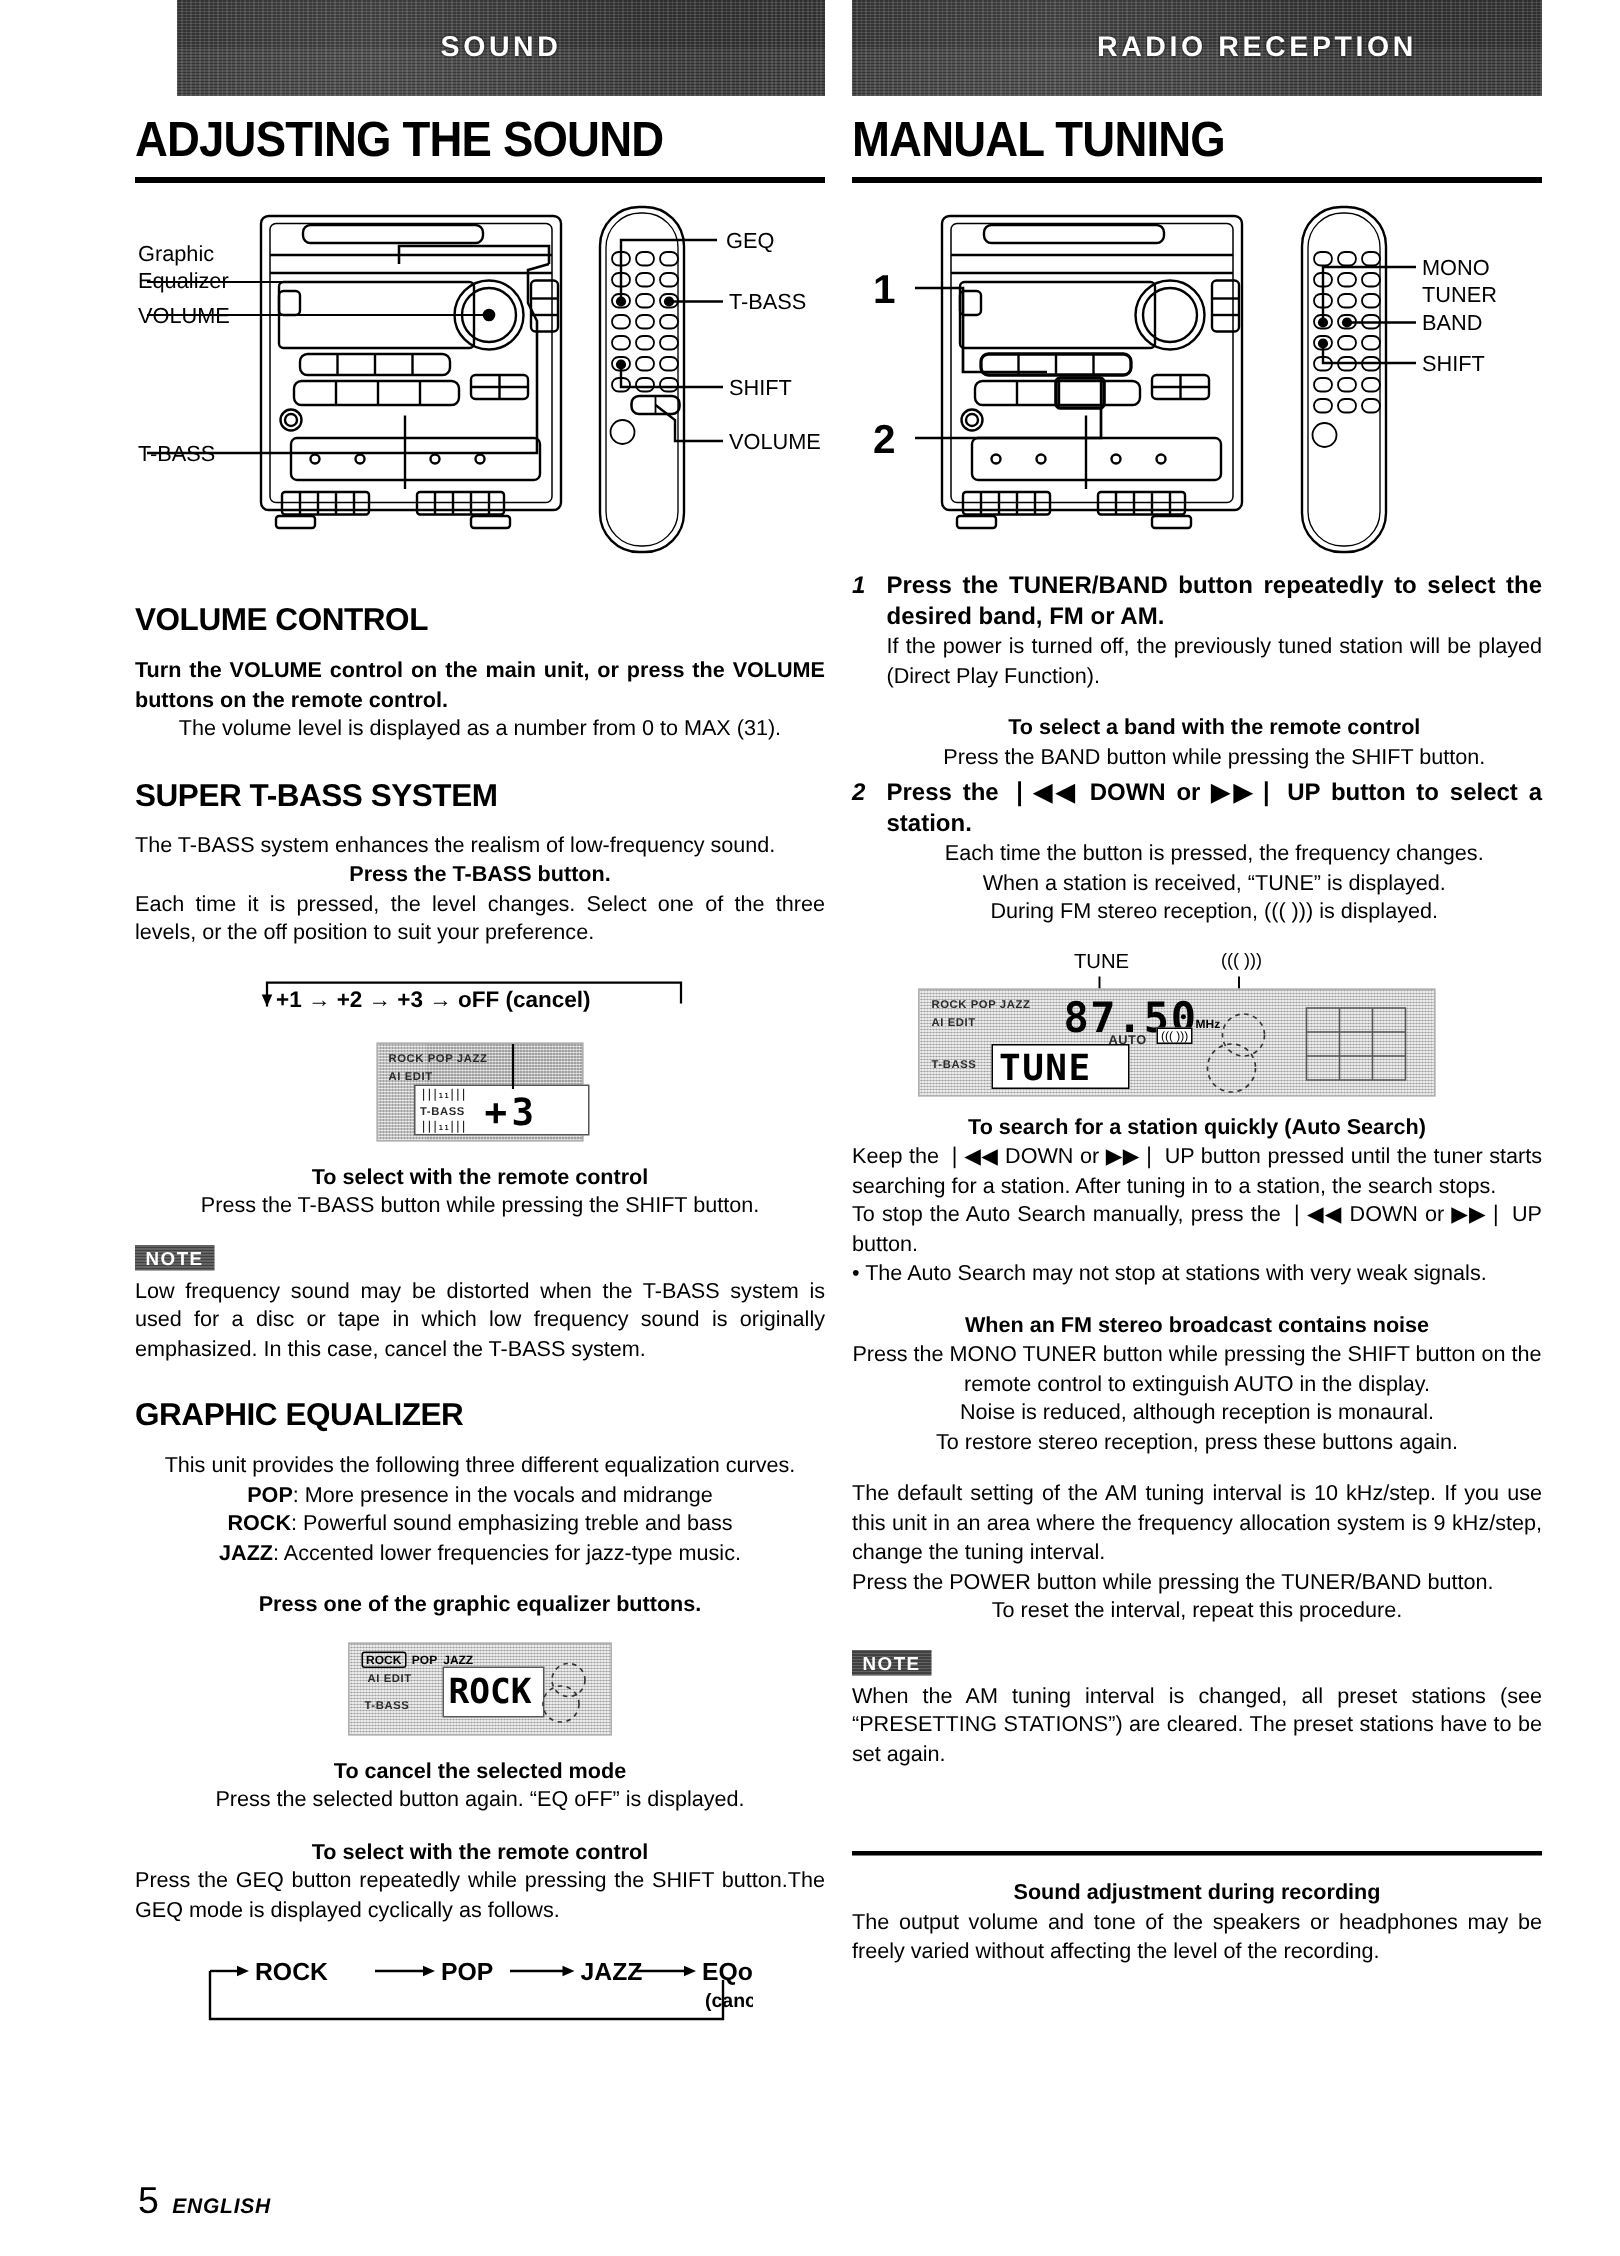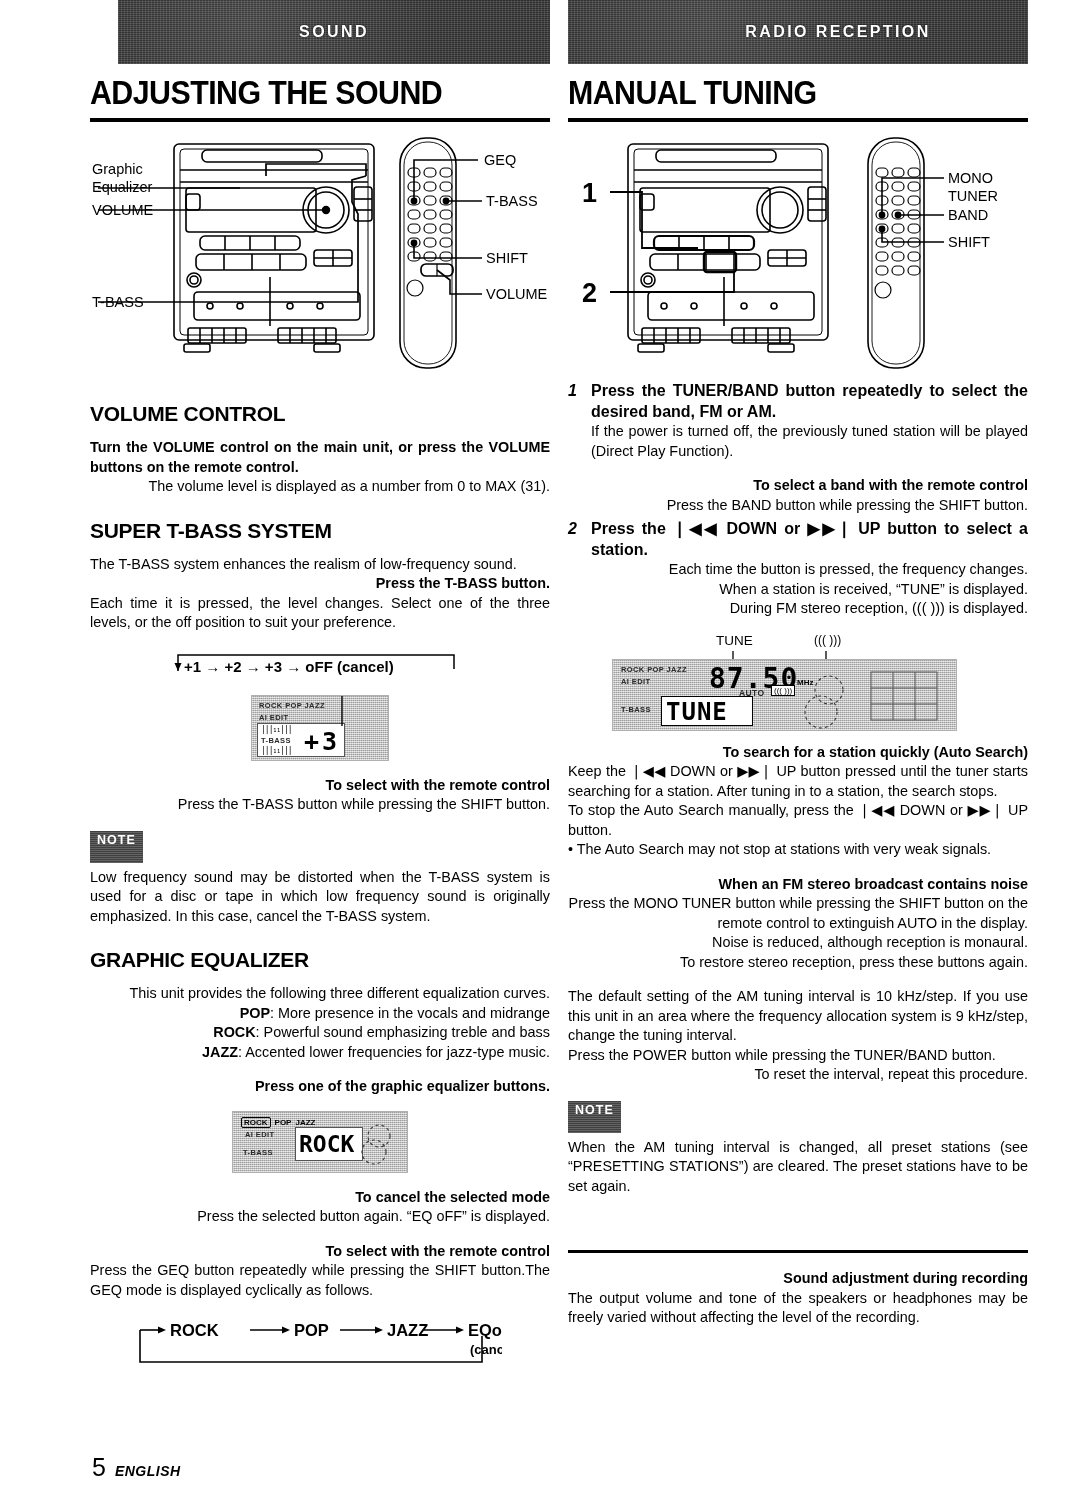--- a/index.html
+++ b/index.html
@@ -28,21 +28,21 @@
     background-image:
       repeating-linear-gradient(0deg, rgba(255,255,255,.10) 0 1px, rgba(0,0,0,.10) 1px 2px),
       repeating-linear-gradient(90deg, rgba(255,255,255,.07) 0 1px, rgba(0,0,0,.12) 1px 3px),
       radial-gradient(circle at 30% 40%, rgba(255,255,255,.10), transparent 60%);
     display:flex; align-items:center; justify-content:center;
   }
   .banner-left  { margin-left:28px; width:432px; }
   .banner-text {
     color:#fff;
     font-weight:bold;
-    font-size:16px;
+    font-size:19px;
     letter-spacing:2.4px;
     text-shadow:0 0 2px rgba(0,0,0,.9);
   }
 
   
   h1.title {
     font-size:33px;
     font-weight:bold;
     letter-spacing:-0.6px;
     margin:2px 0 6px 0;
@@ -54,33 +54,33 @@
 
   h2.sec {
     font-size:21px;
     font-weight:bold;
     margin:22px 0 12px 0;
     letter-spacing:-0.3px;
   }
 
   p   { margin:0 0 0 0; font-size:14.4px; line-height:19.5px; text-align:justify; }
   p.j { text-align:justify; }
-  p.nj{ text-align:right; }
+  p.nj{ text-align:center; }
   .b  { font-weight:bold; }
   .gap{ height:15px; }
   strong { font-weight:bold; }
 
   
   .note-badge {
     display:inline-block;
     background:#4a4a4a;
     background-image:repeating-linear-gradient(0deg, rgba(255,255,255,.14) 0 1px, rgba(0,0,0,.14) 1px 2px);
     color:#fff; font-weight:bold; font-size:12.5px;
     letter-spacing:1px;
-    padding:2px 7px 16px 7px;
+    padding:2px 7px 1px 7px;
     margin-bottom:5px;
   }
 
   
   .step { display:flex; gap:9px; }
   .step-num { font-size:16px; font-weight:bold; font-style:italic; flex:0 0 14px; line-height:21px; }
   .step-body { flex:1 1 auto; }
   .step-head { font-size:16px; font-weight:bold; line-height:21px; text-align:justify; }
   .indent { margin-left:23px; }
 
@@ -269,21 +269,21 @@
           </g>
       </svg>
       <div class="flow-text" style="position:absolute;left:14px;top:9px;">+1 → +2 → +3 → oFF (cancel)</div>
     </div>
 
     
     <div class="lcd-wrap" style="margin-top:12px;">
       <div class="lcd" style="width:138px;height:66px;">
         <div class="lcd-lbl" style="left:7px;top:5px;font-size:7.5px;">ROCK  POP  JAZZ</div>
         <div class="lcd-lbl" style="left:7px;top:17px;font-size:7.5px;">AI EDIT</div>
-        <div class="lcd-white" style="position:absolute;left:5px;top:27px;width:88px;height:34px;border:1px solid #555;">
+        <div class="lcd-white" style="position:absolute;left:24px;top:27px;width:117px;height:34px;border:1px solid #555;">
           <div style="position:absolute;left:3px;top:1px;font-size:8px;letter-spacing:-1px;font-family:'DejaVu Sans Mono',monospace;">|||₁₁|||</div>
           <div class="lcd-lbl" style="left:3px;top:12px;font-size:7.5px;">T-BASS</div>
           <div style="position:absolute;left:3px;top:22px;font-size:8px;letter-spacing:-1px;font-family:'DejaVu Sans Mono',monospace;">|||₁₁|||</div>
           <div class="lcd-seg" style="position:absolute;left:46px;top:3px;font-size:25px;">+3</div>
         </div>
         <svg width="138" height="66" style="position:absolute;left:0;top:0;pointer-events:none;">
           <line x1="90" y1="-8" x2="90" y2="30" stroke="#000" stroke-width="1.4"></line>
         </svg>
       </div>
     </div>

